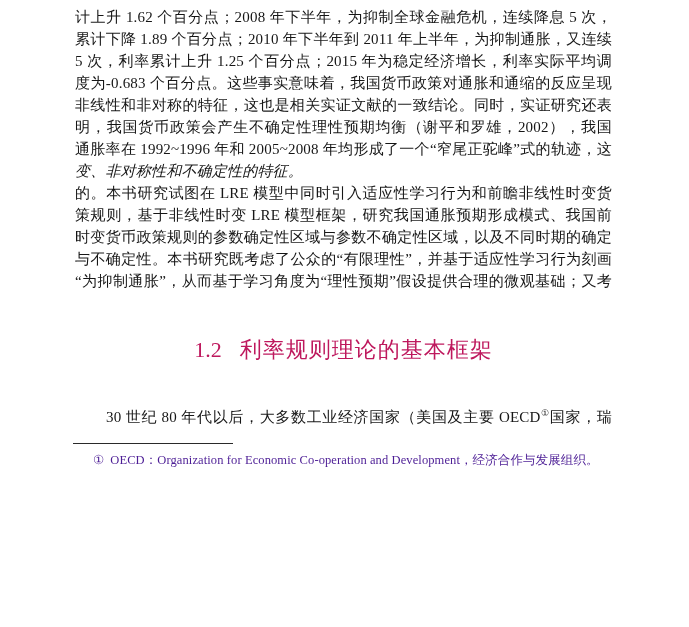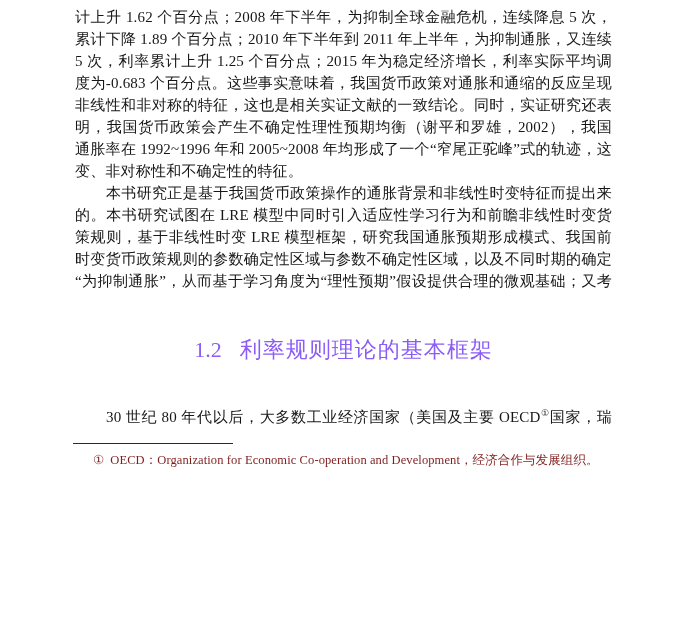--- a/index.html
+++ b/index.html
@@ -28,32 +28,33 @@
     overflow: hidden;
     letter-spacing: 0.2px;
   }
   .just {
     text-align: justify;
     text-align-last: justify;
   }
   .lastline {
     text-align: left;
     text-align-last: left;
+    font-style: italic;
   }
   .indent2 {
     text-indent: 31px;
   }
   .section-heading {
     margin: 42px 0 0 0;
     height: 32px;
     line-height: 32px;
     text-align: center;
     font-weight: normal;
     font-size: 22px;
-    color: #8b5cf6;
+    color: #be185d;
   }
   .section-heading .h-num {
     font-family: "Liberation Serif", "DejaVu Serif", serif;
     margin-right: 18px;
   }
   .section-heading .h-title {
     font-family: "Liberation Sans", "DejaVu Sans", sans-serif;
     letter-spacing: 1px;
   }
   .para-oecd {
@@ -68,21 +69,21 @@
     width: 160px;
     border: none;
     border-top: 1px solid #2a2a2a;
     margin: 15px 0 0 -2px;
   }
   .footnote {
     margin-top: 8px;
     padding-left: 18px;
     font-size: 12.5px;
     line-height: 17px;
-    color: #7f1d1d;
+    color: #4c1d95;
     letter-spacing: 0.1px;
   }
   .footnote .fn-marker {
     margin-right: 6px;
   }
 </style>
 </head>
 <body>
 
 <div class="page">
@@ -94,24 +95,24 @@
       <div class="bline just">累计下降 1.89 个百分点；2010 年下半年到 2011 年上半年，为抑制通胀，又连续加息</div>
       <div class="bline just">5 次，利率累计上升 1.25 个百分点；2015 年为稳定经济增长，利率实际平均调整幅</div>
       <div class="bline just">度为-0.683 个百分点。这些事实意味着，我国货币政策对通胀和通缩的反应呈现出</div>
       <div class="bline just">非线性和非对称的特征，这也是相关实证文献的一致结论。同时，实证研究还表</div>
       <div class="bline just">明，我国货币政策会产生不确定性理性预期均衡（谢平和罗雄，2002），我国 CPI</div>
       <div class="bline just">通胀率在 1992~1996 年和 2005~2008 年均形成了一个“窄尾正驼峰”式的轨迹，这一</div>
       <div class="bline lastline">变、非对称性和不确定性的特征。</div>
     </div>
 
     <div>
-      <div class="bline just indent2">本书研究正是基于我国货币政策操作的通胀背景和非线性时变特征而提出来</div>
       <div class="bline just">的。本书研究试图在 LRE 模型中同时引入适应性学习行为和前瞻非线性时变货币政</div>
       <div class="bline just">策规则，基于非线性时变 LRE 模型框架，研究我国通胀预期形成模式、我国前瞻性</div>
       <div class="bline just">时变货币政策规则的参数确定性区域与参数不确定性区域，以及不同时期的确定性</div>
+      <div class="bline just">与不确定性。本书研究既考虑了公众的“有限理性”，并基于适应性学习行为刻画</div>
       <div class="bline just">“为抑制通胀”，从而基于学习角度为“理性预期”假设提供合理的微观基础；又考</div>
     </div>
 
   </div>
 
   <h2 class="section-heading">
     <span class="h-num">1.2</span><span class="h-title">利率规则理论的基本框架</span>
   </h2>
 
   <div class="body-block para-oecd">

